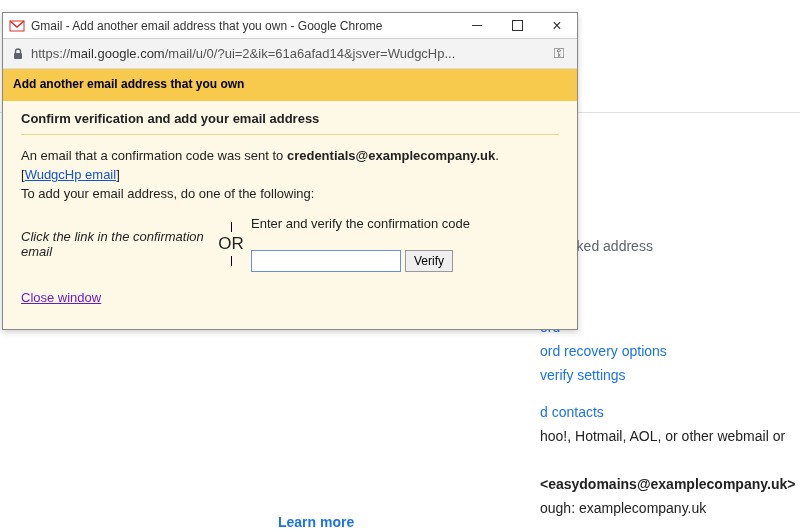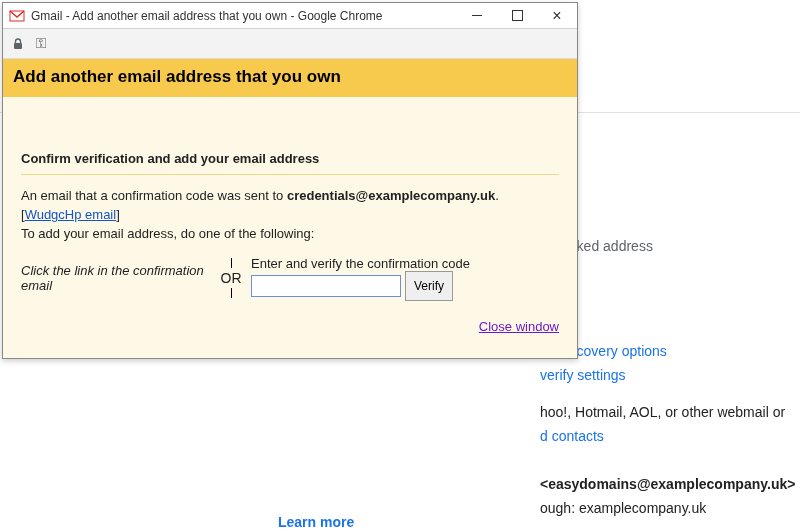--- a/index.html
+++ b/index.html
@@ -1,52 +1,52 @@
 <!DOCTYPE html>
 <html><head>
 <meta charset="utf-8">
 <style>
   * { box-sizing: border-box; margin: 0; padding: 0; }
   body { font-family: Arial, sans-serif; font-size: 13px; color: #222; background: #fff; width: 800px; height: 532px; overflow: hidden; position: relative; }
 
   
-  .popup { position: absolute; left: 2px; top: 2px; width: 576px; border: 1px solid #888; background: #fff; z-index: 10; box-shadow: 0 2px 6px rgba(0,0,0,0.2); }
+  .popup { position: absolute; left: 2px; top: 12px; width: 576px; border: 1px solid #888; background: #fff; z-index: 10; box-shadow: 0 2px 6px rgba(0,0,0,0.2); }
   .titlebar { height: 26px; display: flex; align-items: center; background: #fff; border-bottom: 1px solid #d0d0d0; }
   .titlebar .favicon { width: 16px; height: 16px; margin: 0 6px; position: relative; }
   .titlebar .favicon svg { width:16px; height:16px; }
   .titlebar .title { flex: 1; font-size: 12px; color: #333; white-space: nowrap; overflow: hidden; text-overflow: ellipsis; }
   .winbtn { width: 40px; height: 26px; display: flex; align-items: center; justify-content: center; font-size: 12px; color: #333; }
   .winbtn.min::after { content: ""; display:block; width:10px; height:1px; background:#333; }
   .winbtn.max::after { content: ""; display:block; width:9px; height:9px; border:1px solid #333; }
   .winbtn.close { font-size: 16px; line-height:1; font-family: Arial; }
 
   .addrbar { height: 30px; display: flex; align-items: center; padding: 0 8px; border-bottom: 1px solid #dcdcdc; background:#f3f3f3; }
   .lock { width: 14px; height: 14px; margin-right: 6px; }
   .url { flex:1; font-size: 13px; color: #555; white-space: nowrap; overflow: hidden; text-overflow: ellipsis; }
   .url .dark { color: #333; }
   .keyicon { width: 20px; text-align:center; color:#555; font-size:14px; }
 
   .yellowbar { background: #f7ca4d; padding: 8px 10px 10px 10px; }
-  .yellowbar h1 { font-size: 17px; font-weight: bold; color: #000; }
+  .yellowbar h1 { font-size: 12px; font-weight: bold; color: #000; }
 
   .content { background: #fef9e7; padding: 10px 18px 24px 18px; }
-  .content h2 { font-size: 13px; font-weight: bold; padding-bottom: 8px; border-bottom: 1px solid #e6d98a; margin-bottom: 12px; margin-top: 44px; }
+  .content h2 { font-size: 13px; font-weight: bold; padding-bottom: 8px; border-bottom: 1px solid #e6d98a; margin-bottom: 12px; }
   .content p { margin-bottom: 12px; line-height: 1.45; }
   .linklike { color: #1155cc; text-decoration: underline; cursor: pointer; }
   .linklike.purple { color: #6b1acb; }
 
   .twocol { display: flex; align-items:center; margin: 10px 0 18px 0; }
   .twocol .left { flex: 0 0 190px; padding-right: 4px; font-style: italic; }
-  .orcell { width: 40px; text-align:center; font-size:14px; position:relative; }
+  .orcell { width: 40px; text-align:center; font-size:17px; position:relative; }
   .orcell::before, .orcell::after { content:""; display:block; width:1px; height:10px; background:#000; margin:2px auto; }
-  .twocol .right { flex:1; display:flex; flex-direction:column; align-items:flex-start; gap:0; }
+  .twocol .right { flex:1; display:flex; flex-direction:column; align-items:flex-start; gap:19px; }
   .rightrow { display:flex; gap:4px; align-items:center; }
   input.codebox { width: 150px; height: 22px; border:1px solid #6a8fd6; padding:2px 4px; font-size:13px; }
-  button.verify { height:30px; padding:0 8px; font-size:12px; border:1px solid #999; background:#efefef; cursor:pointer; }
-  .centered { text-align:right; margin-top: 16px; }
+  button.verify { height:22px; padding:0 8px; font-size:12px; border:1px solid #999; background:#efefef; cursor:pointer; }
+  .centered { text-align:left; margin-top: 16px; }
 
   
   .bg { position:absolute; left:0; top:0; right:0; bottom:0; padding-top: 28px; font-family: Arial, sans-serif; }
   .tabs { position:absolute; left:420px; top:238px; display:flex; gap:22px; font-size:14px; }
   .tab { color:#5f6368; padding-bottom:8px; }
   .tab.active { color:#1a73e8; border-bottom: 3px solid #1a73e8; }
   .bg-lines { position:absolute; left:540px; top:316px; font-size:14px; color:#222; line-height:1.7; }
   .bg-lines a { color:#1a73e8; text-decoration:none; }
   .bg-lines .bold { font-weight:bold; }
   .learn { position:absolute; left:278px; bottom:2px; color:#1a73e8; font-size:14px;font-weight:bold; }
@@ -59,22 +59,22 @@
   <div class="bg-hr"></div>
   <div class="tabs">
     <div class="tab active">Import</div>
     <div class="tab">Filters and blocked address</div>
   </div>
   <div class="bg-lines">
     <div><a>ord</a></div>
     <div><a>ord recovery options</a></div>
     <div><a>verify settings</a></div>
     <div style="height:14px"></div>
+    <div><a>d contacts</a></div>
     <div>hoo!, Hotmail, AOL, or other webmail or</div>
-    <div><a>d contacts</a></div>
     <div style="height:14px"></div>
     <div style="height:10px"></div>
     <div class="bold">&lt;easydomains@examplecompany.uk&gt;</div>
     <div>ough: examplecompany.uk</div>
   </div>
   <a class="learn">Learn more</a>
 </div>
 
 <div class="popup">
   <div class="titlebar">
@@ -88,20 +88,23 @@
     <div class="winbtn min"></div>
     <div class="winbtn max"></div>
     <div class="winbtn close">×</div>
   </div>
   <div class="addrbar">
     <span class="lock">
       <svg viewBox="0 0 14 14">
           <rect x="3" y="6" width="8" height="6" rx="1" fill="#5f6368"></rect>
           <path d="M4.5 6 V4.5 a2.5 2.5 0 0 1 5 0 V6" fill="none" stroke="#5f6368" stroke-width="1.4"></path>
         </svg>
+    </span>
+    <span class="url">
+      <span>https://</span><span class="dark">mail.google.com</span><span>/mail/u/0/?ui=2&amp;ik=61a6afad14&amp;jsver=WudgcHp...</span>
     </span>
     <span class="keyicon">⚿</span>
   </div>
   <div class="yellowbar">
     <h1>Add another email address that you own</h1>
   </div>
   <div class="content">
     <h2>Confirm verification and add your email address</h2>
     <p>
       <span>An email that a confirmation code was sent to </span><b>credentials@examplecompany.uk</b><span>.</span><br>

